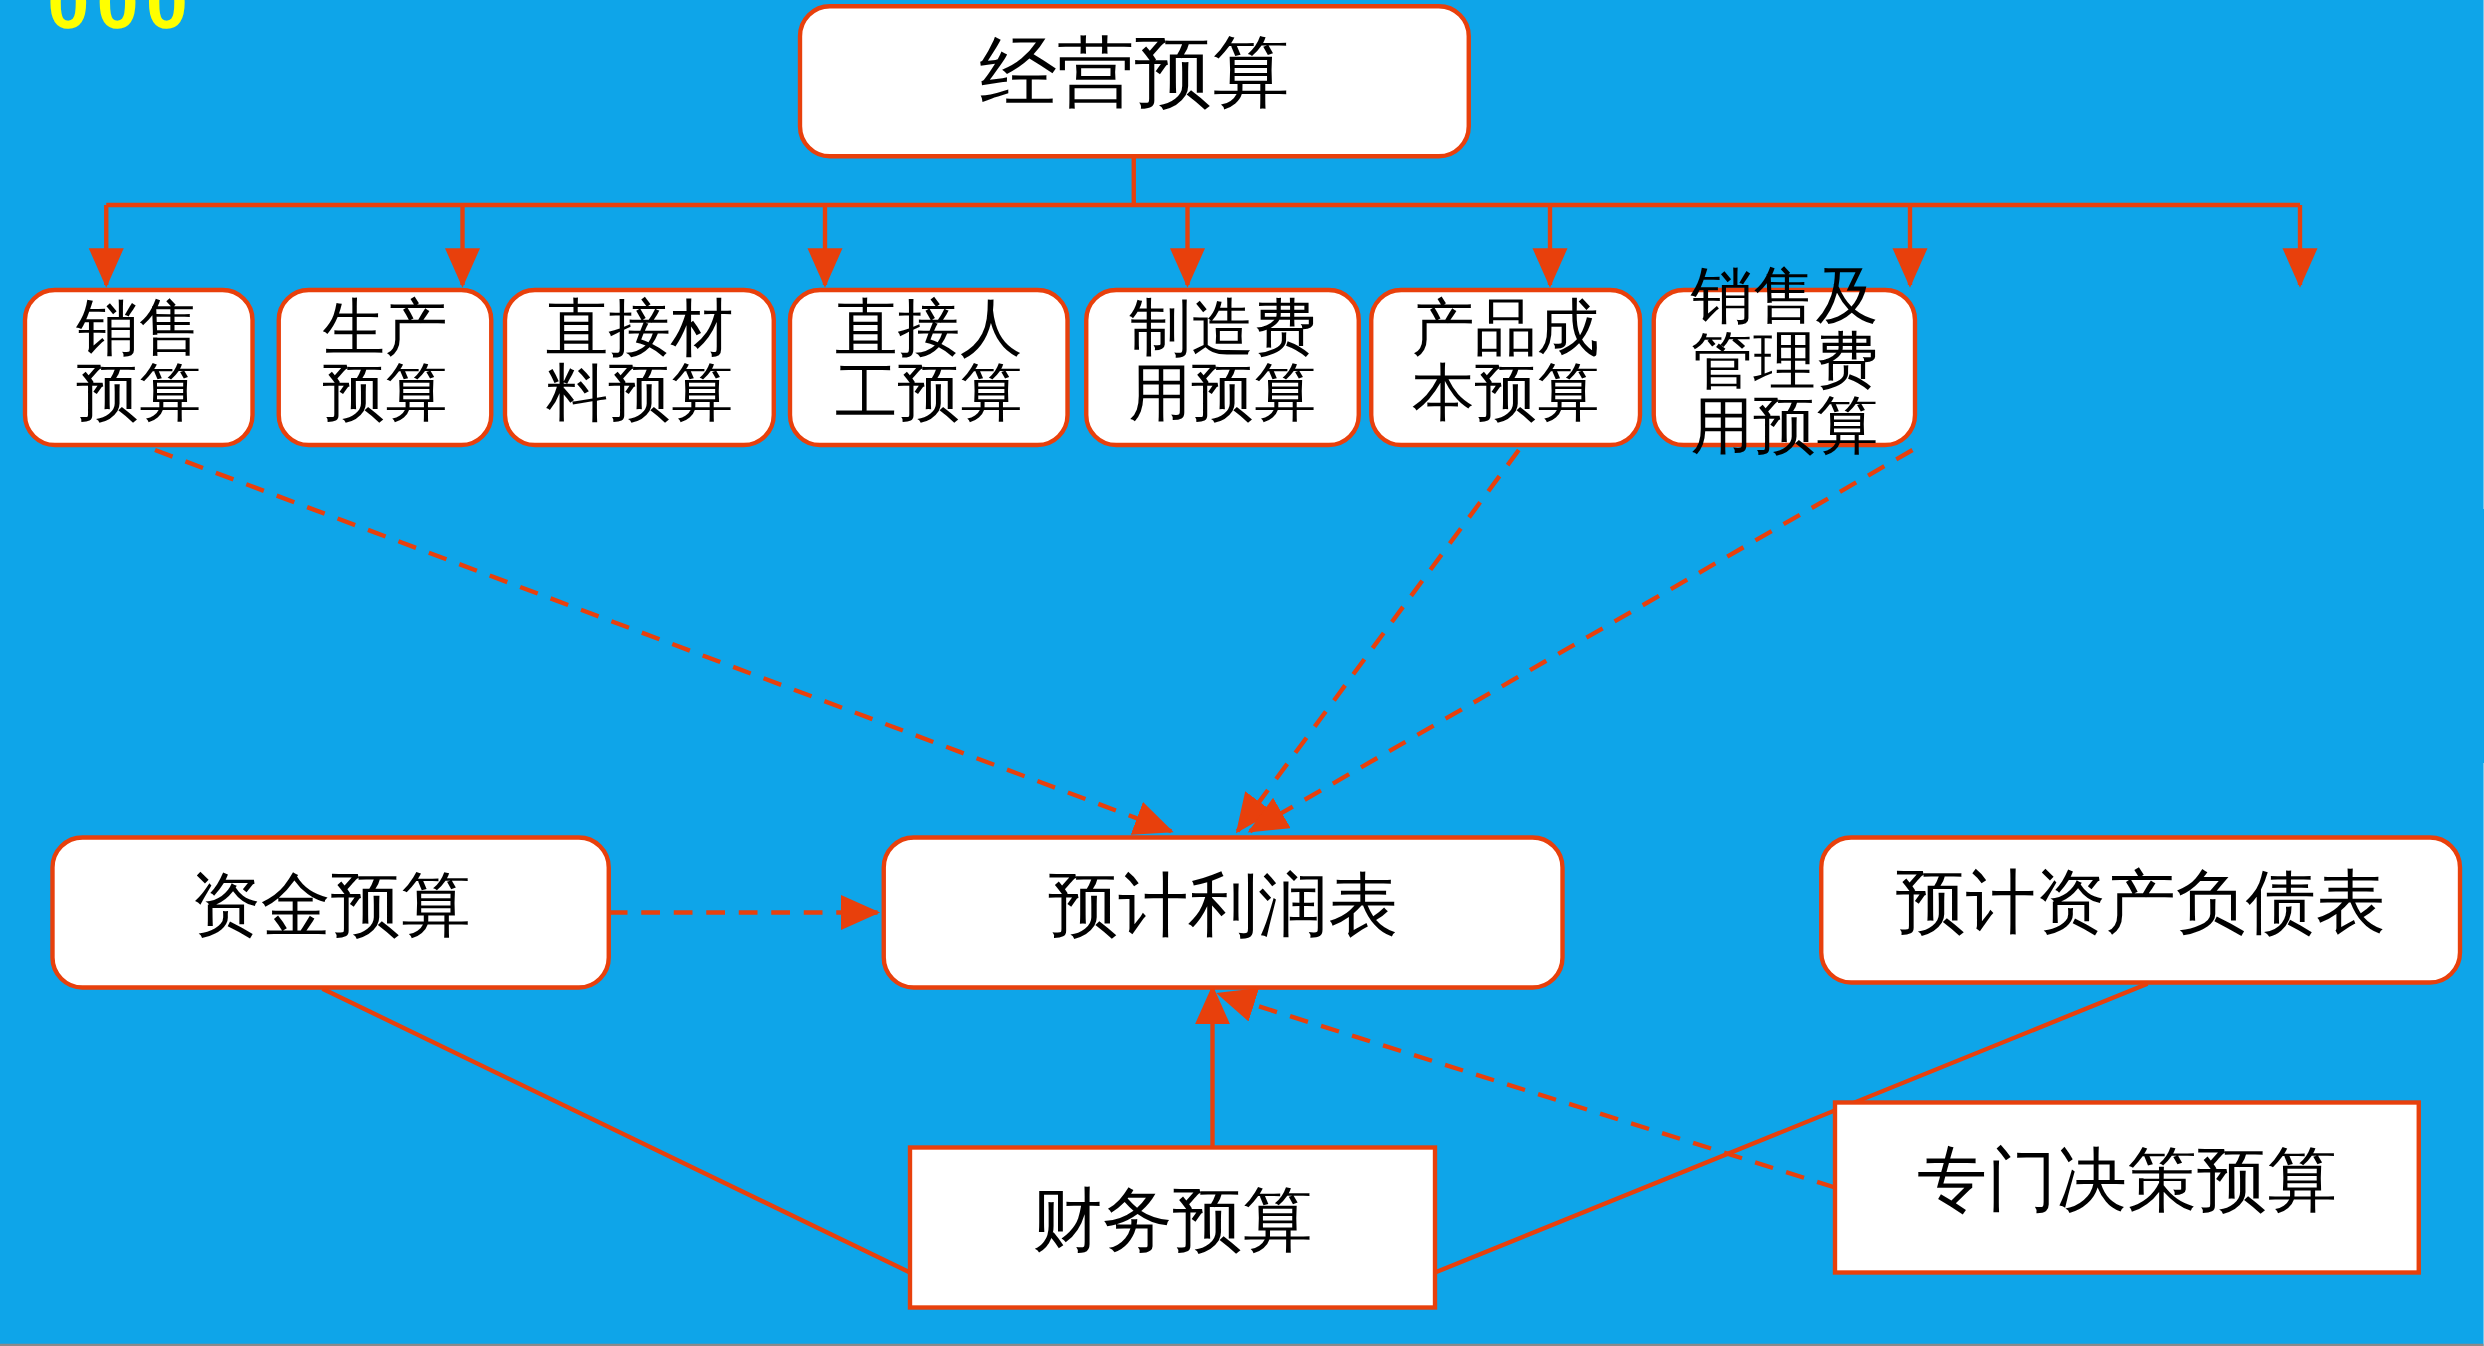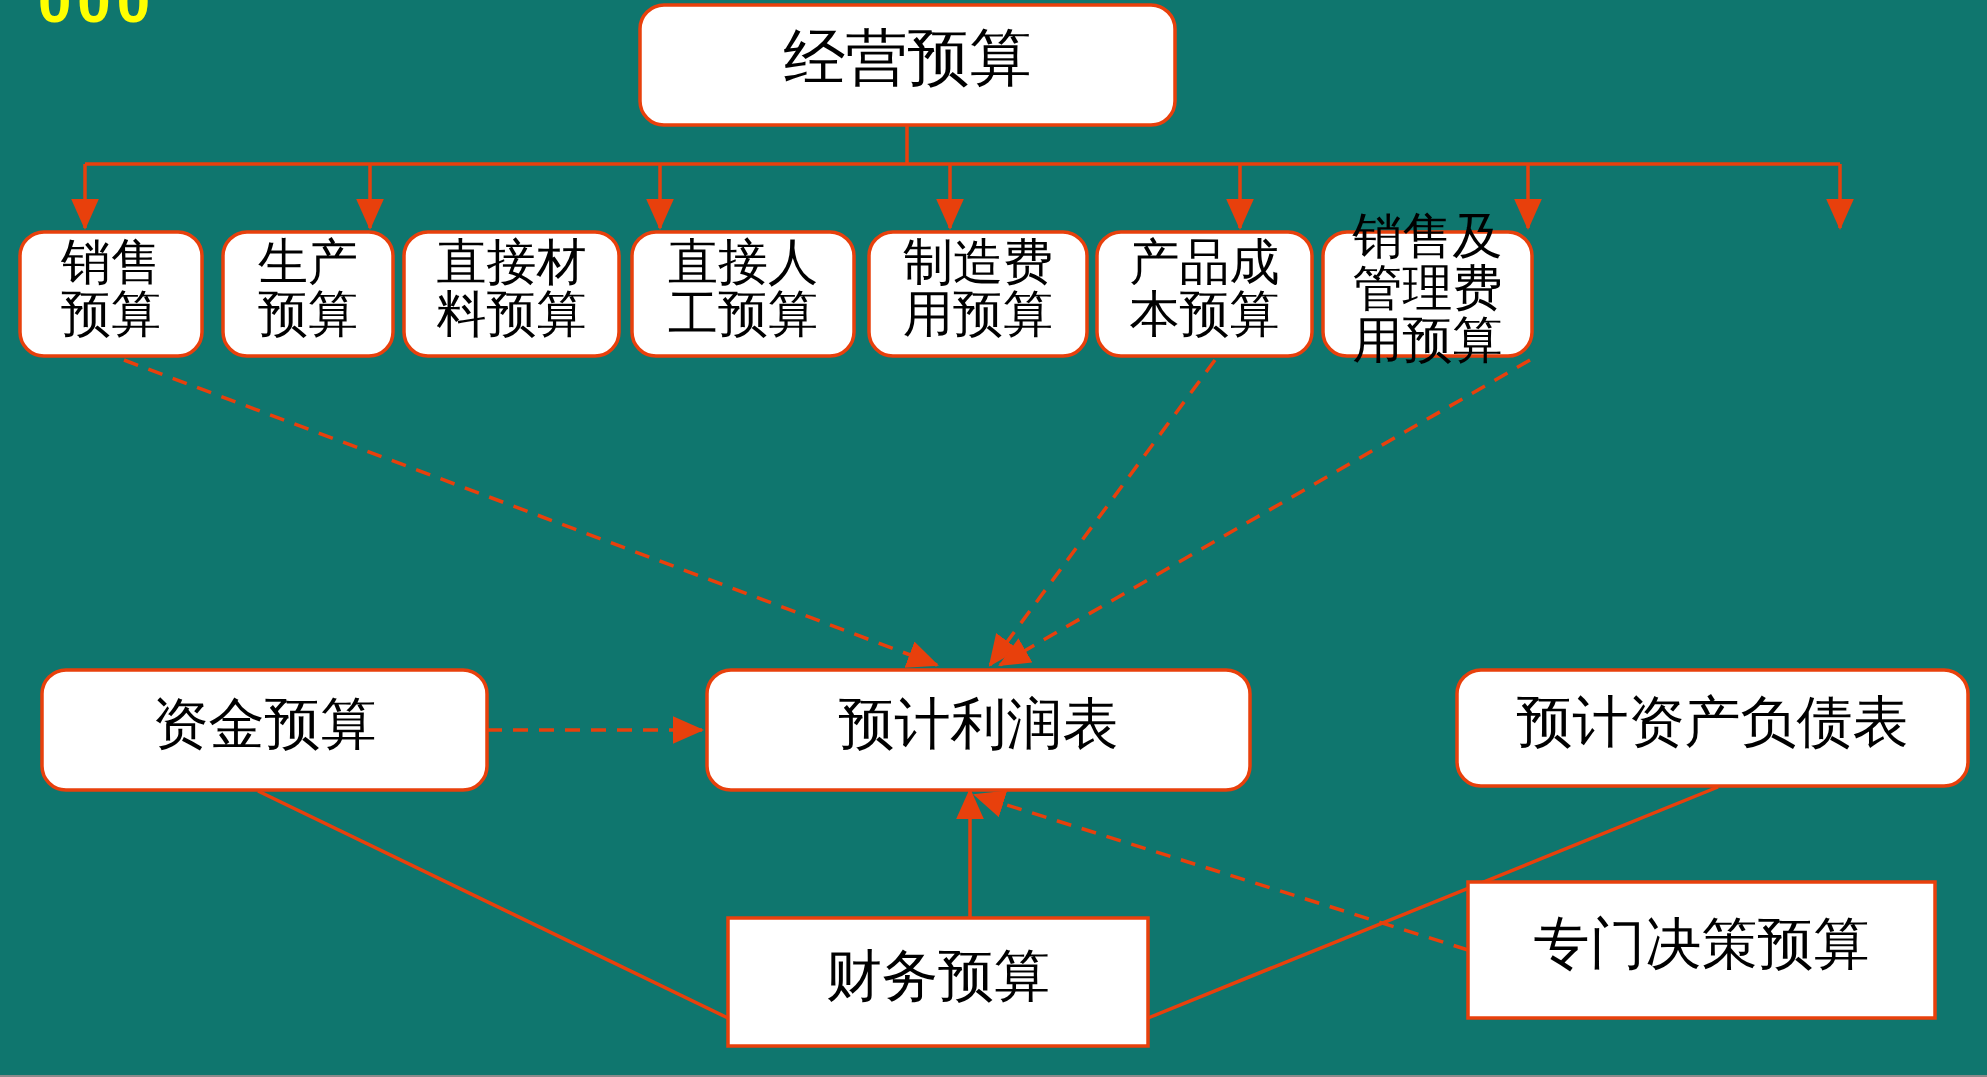--- a/index.html
+++ b/index.html
@@ -8,21 +8,21 @@
     padding: 0;
     background: #ffffff;
   }
   body {
     font-family: "Liberation Serif", "DejaVu Serif", serif;
   }
   #diagram-root {
     position: relative;
     width: 1987px;
     height: 1077px;
-    background: #0f766e;
+    background: #0ea5e9;
     overflow: hidden;
   }
   svg.layer {
     position: absolute;
     left: 0;
     top: 0;
     width: 1987px;
     height: 1077px;
   }
   .node-text {

